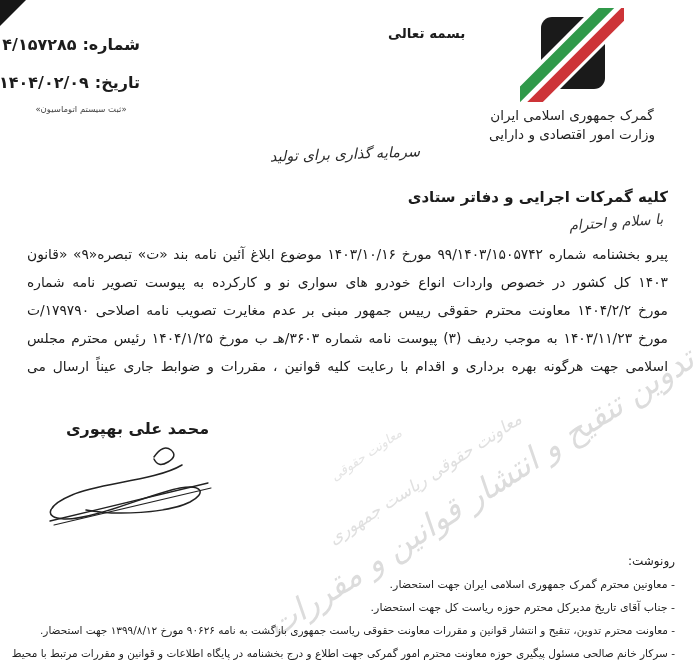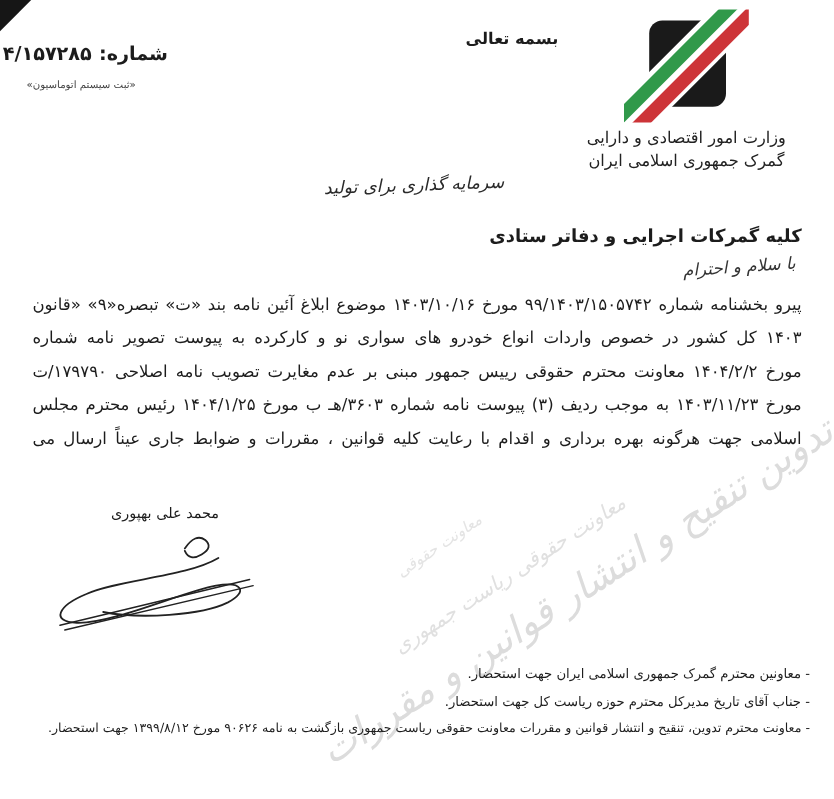--- a/index.html
+++ b/index.html
@@ -19,21 +19,21 @@
     position: absolute; top: 0; left: 0;
     width: 0; height: 0;
     border-top: 26px solid #161616;
     border-right: 26px solid transparent;
   }
 
   
   .meta { top: 26px; left: 22px; width: 118px; direction: rtl; text-align: right; }
   .meta-row { font-size: 16px; line-height: 38px; white-space: nowrap; font-weight: bold; }
   .meta-row .lbl { margin-left: 6px; }
-  .meta-note { font-size: 8.5px; color: #444; text-align: left; line-height: 14px; white-space: nowrap; }
+  .meta-note { font-size: 8.5px; color: #444; text-align: center; line-height: 14px; white-space: nowrap; }
 
   .bismillah { top: 25px; left: 388px; font-size: 13.5px; font-weight: bold; direction: rtl; }
 
   
   .letterhead { top: 8px; right: 18px; width: 210px; text-align: center; direction: rtl; }
   .logo-wrap { display: inline-block; width: 104px; height: 94px; }
   .letterhead-line { font-size: 13.5px; line-height: 19px; color: #222; }
 
   .slogan {
     top: 146px; left: 225px; width: 240px;
@@ -60,21 +60,21 @@
     top: 240px; left: 27px; right: 27px;
     direction: rtl;
   }
   .body-line {
     font-size: 13.8px; line-height: 28px; height: 28px; overflow: hidden;
     text-align: justify; text-align-last: justify;
     word-spacing: 1px;
   }
 
   .signature { top: 418px; left: 55px; width: 165px; text-align: center; direction: rtl; }
-  .sig-name, .sig-title { font-weight: normal; font-size: 12px; line-height: 21px; }
+  .sig-name, .sig-title { font-weight: bold; font-size: 16px; line-height: 21px; }
   .sig-scribble { margin-top: 2px; margin-left: -12px; }
 
   .watermark {
     direction: rtl; white-space: nowrap;
     font-family: "DejaVu Serif", serif; font-style: italic;
     pointer-events: none;
   }
   .wm-main {
     top: 610px; left: 270px;
     font-size: 32px; letter-spacing: 4px;
@@ -97,38 +97,41 @@
 </style>
 </head>
 <body>
 
 <div class="corner-fold"></div>
 
 <div class="abs meta">
   <div class="meta-row">
     <span class="lbl">شماره:</span><span>۱۴۰۴/۱۵۷۲۸۵</span>
   </div>
+  <div class="meta-row">
+    <span class="lbl">تاریخ:</span><span>۱۴۰۴/۰۲/۰۹</span>
+  </div>
   <div class="meta-note">«ثبت سیستم اتوماسیون»</div>
 </div>
 
 <div class="abs bismillah">بسمه تعالی</div>
 
 <div class="abs letterhead">
   <div class="logo-wrap">
     <svg width="104" height="94" viewBox="0 0 104 94" xmlns="http://www.w3.org/2000/svg">
       <rect x="21" y="9" width="64" height="72" rx="11" fill="#1a1a1a"></rect>
       <g transform="rotate(-45 52 45)">
         <rect x="-26" y="28" width="156" height="34" fill="#ffffff"></rect>
         <rect x="-26" y="32" width="156" height="11" fill="#30994a"></rect>
         <rect x="-26" y="48" width="156" height="11" fill="#cd3438"></rect>
       </g>
     </svg>
   </div>
+  <div class="letterhead-line">گمرک جمهوری اسلامی ایران</div>
   <div class="letterhead-line">وزارت امور اقتصادی و دارایی</div>
-  <div class="letterhead-line">گمرک جمهوری اسلامی ایران</div>
 </div>
 
 <div class="abs slogan">سرمایه گذاری برای تولید</div>
 
 <div class="abs recipient">کلیه گمرکات اجرایی و دفاتر ستادی</div>
 
 <div class="abs salutation">با سلام و احترام</div>
 
 <div class="abs body-text">
   <div class="body-line">پیرو بخشنامه شماره ۹۹/۱۴۰۳/۱۵۰۵۷۴۲ مورخ ۱۴۰۳/۱۰/۱۶ موضوع ابلاغ آئین نامه بند «ت» تبصره«۹» «قانون بودجه سال</div>
@@ -148,16 +151,18 @@
     <svg width="190" height="88" viewBox="0 0 190 88" xmlns="http://www.w3.org/2000/svg" fill="none" stroke="#222" stroke-linecap="round">
       <path d="M124 16 q9 -13 17 -7 q7 6 -3 12 q-10 6 -14 -3" stroke-width="1.5"></path>
       <path d="M152 24 C 125 40, 68 42, 42 54 C 18 64, 12 77, 34 78 C 64 79, 122 52, 150 47 C 172 43, 177 52, 160 61 C 138 72, 86 75, 56 69" stroke-width="1.5"></path>
       <path d="M20 80 L 178 42" stroke-width="1.3"></path>
       <path d="M24 84 L 181 47" stroke-width="1.1"></path>
     </svg>
   </div>
 </div>
 
 <div class="abs cc">
+  <div class="cc-label">رونوشت:</div>
   <div class="cc-item">- معاونین محترم گمرک جمهوری اسلامی ایران جهت استحضار.</div>
   <div class="cc-item">- جناب آقای تاریخ مدیرکل محترم حوزه ریاست کل جهت استحضار.</div>
   <div class="cc-item" style="font-size:10.5px">- معاونت محترم تدوین، تنقیح و انتشار قوانین و مقررات معاونت حقوقی ریاست جمهوری بازگشت به نامه ۹۰۶۲۶ مورخ ۱۳۹۹/۸/۱۲ جهت استحضار.</div>
+  <div class="cc-item" style="font-size:10.5px">- سرکار خانم صالحی مسئول پیگیری حوزه معاونت محترم امور گمرکی جهت اطلاع و درج بخشنامه در پایگاه اطلاعات و قوانین و مقررات مرتبط با محیط</div>
 </div>
 
 </body></html>

